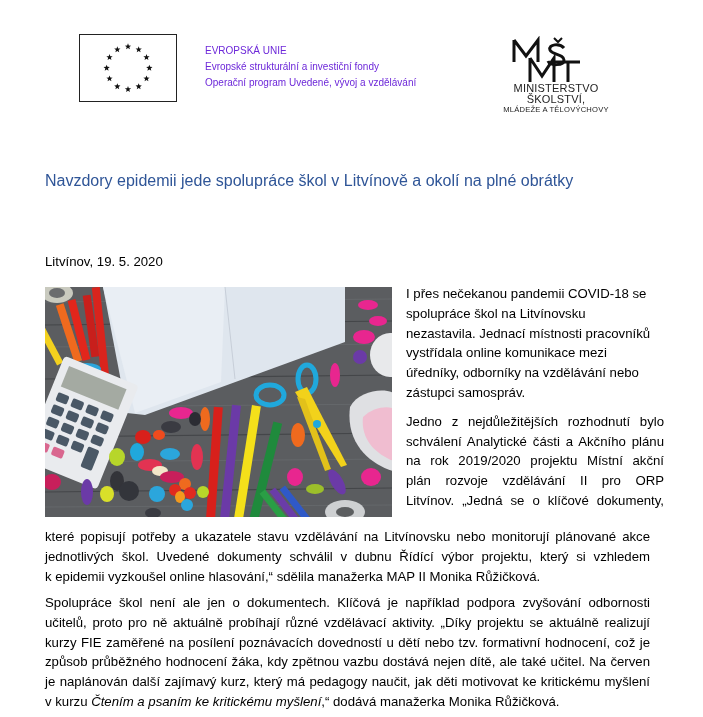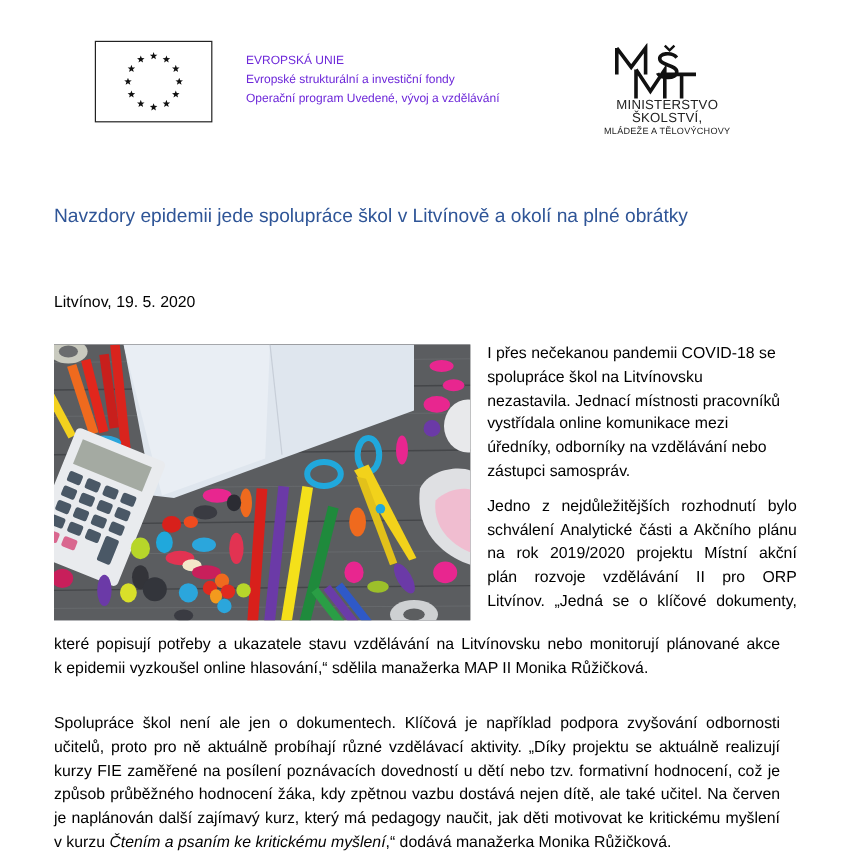--- a/index.html
+++ b/index.html
@@ -25,21 +25,21 @@
   .msmt-text .l1 { font-size: 11px; line-height: 11px; display: block; }
   .msmt-text .l2 { font-size: 7.6px; line-height: 10px; display: block; }
 
   
   .title {
     position: absolute; left: 45px; top: 166px; width: 600px;
     font-family: "Liberation Sans", "DejaVu Sans", sans-serif;
     font-size: 16px; line-height: 29px; color: #2f5597; font-weight: normal;
   }
   .date {
-    position: absolute; left: 45px; top: 243px;
+    position: absolute; left: 45px; top: 253px;
     font-size: 13.2px; line-height: 18px; color: #000;
   }
 
   
   .body-text { font-size: 13.2px; line-height: 19.8px; color: #000; }
   .col-right { position: absolute; left: 406px; top: 284px; width: 258px; }
   .col-right p { text-align: left; }
   .p1 { margin-bottom: 9px; }
   .full { position: absolute; left: 45px; width: 605px; text-align: justify; }
   .line { display: block; text-align: justify; text-align-last: justify; white-space: nowrap; }
@@ -234,20 +234,21 @@
     <span class="line">Jedno z nejdůležitějších rozhodnutí bylo</span>
     <span class="line">schválení Analytické části a Akčního plánu</span>
     <span class="line">na rok 2019/2020 projektu Místní akční</span>
     <span class="line">plán rozvoje vzdělávání II pro ORP</span>
     <span class="line">Litvínov. „Jedná se o klíčové dokumenty,</span>
   </p>
 </div>
 
 <div class="full body-text" style="top:527px;">
   <span class="line">které popisují potřeby a ukazatele stavu vzdělávání na Litvínovsku nebo monitorují plánované akce</span>
+  <span class="line">jednotlivých škol. Uvedené dokumenty schválil v dubnu Řídící výbor projektu, který si vzhledem</span>
   <span class="line last">k epidemii vyzkoušel online hlasování,“ sdělila manažerka MAP II Monika Růžičková.</span>
 </div>
 
 <div class="full body-text" style="top:593px;">
   <span class="line">Spolupráce škol není ale jen o dokumentech. Klíčová je například podpora zvyšování odbornosti</span>
   <span class="line">učitelů, proto pro ně aktuálně probíhají různé vzdělávací aktivity. „Díky projektu se aktuálně realizují</span>
   <span class="line">kurzy FIE zaměřené na posílení poznávacích dovedností u dětí nebo tzv. formativní hodnocení, což je</span>
   <span class="line">způsob průběžného hodnocení žáka, kdy zpětnou vazbu dostává nejen dítě, ale také učitel. Na červen</span>
   <span class="line">je naplánován další zajímavý kurz, který má pedagogy naučit, jak děti motivovat ke kritickému myšlení</span>
   <span class="line last"><span>v kurzu </span><em>Čtením a psaním ke kritickému myšlení</em><span>,“ dodává manažerka Monika Růžičková.</span></span>

